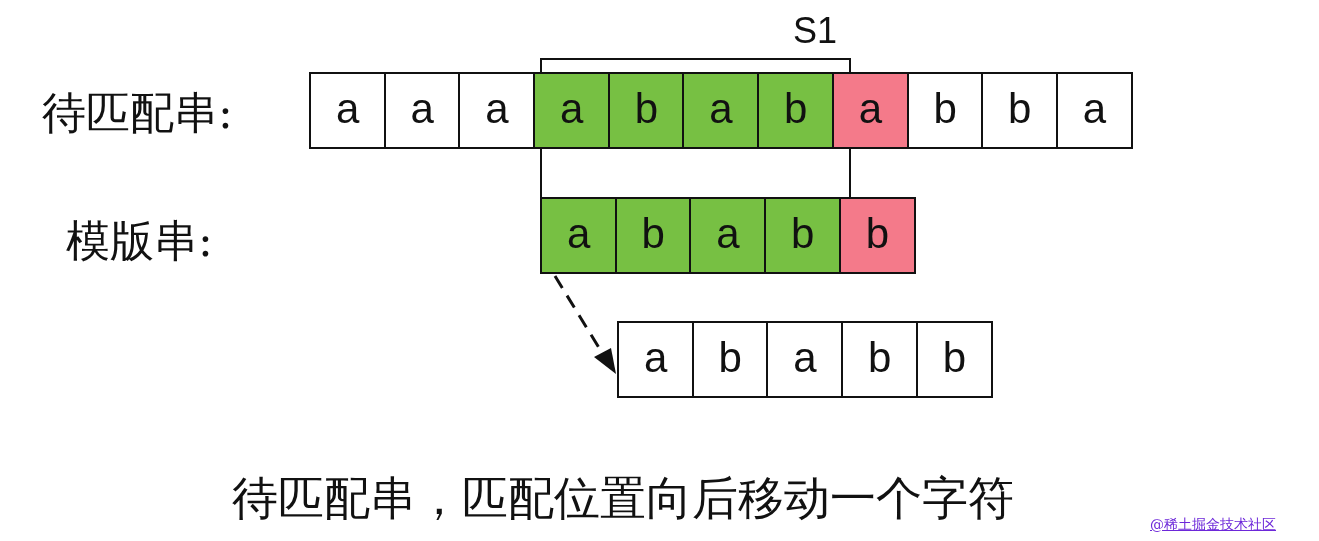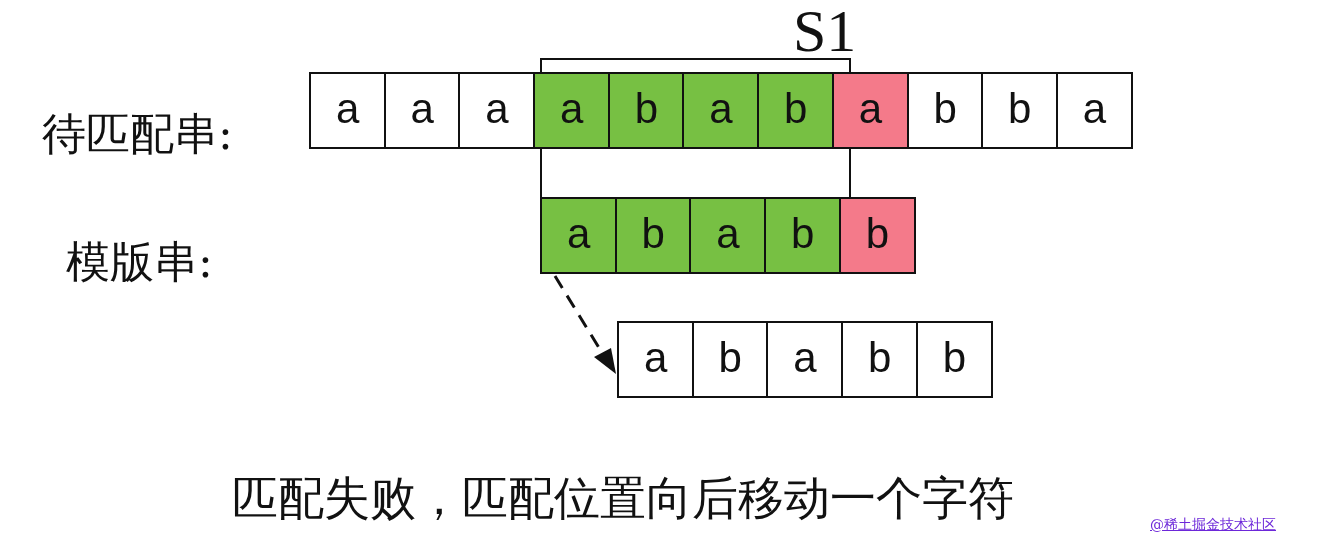--- a/index.html
+++ b/index.html
@@ -5,38 +5,38 @@
   html, body { margin: 0; padding: 0; }
   body {
     width: 1319px; height: 541px; position: relative; overflow: hidden;
     background: #ffffff;
     font-family: "Liberation Sans", "DejaVu Sans", sans-serif;
     color: #111;
   }
   .label {
     position: absolute;
     font-family: "DejaVu Serif", "Liberation Serif", serif;
-    font-size: 44px; line-height: 50px; white-space: nowrap; color: #111; margin-top: 21px;
+    font-size: 44px; line-height: 50px; white-space: nowrap; color: #111;
   }
   .row { position: absolute; display: flex; }
   .cell {
     width: 77.2px; height: 77px; box-sizing: border-box;
     border: 2.5px solid #111; margin-left: -2.5px;
     display: flex; align-items: center; justify-content: center;
     font-family: "Liberation Sans", "DejaVu Sans", sans-serif;
     font-size: 42px; line-height: 1; padding-bottom: 4px;
     background: #fff;
   }
   .cell:first-child { margin-left: 0; }
   .cell.green { background: #77c043; }
   .cell.red { background: #f47a8a; }
   .s1-label {
     position: absolute; left: 793px; top: 8px;
-    font-family: Liberation Serif, serif;
-    font-size: 60px; line-height: 46px; color: #111;
+    font-family: Liberation Sans, sans-serif;
+    font-size: 36px; line-height: 46px; color: #111;
   }
   .bracket {
     position: absolute; box-sizing: border-box;
     border-left: 2.5px solid #111; border-right: 2.5px solid #111;
   }
   .bracket.top { left: 540px; top: 58px; width: 311px; height: 16px; border-top: 2.5px solid #111; }
   .bracket.mid { left: 540px; top: 147px; width: 311px; height: 52px; border-bottom: 2.5px solid #111; }
   svg.arrow { position: absolute; left: 0; top: 0; pointer-events: none; }
   .caption {
     position: absolute; left: 232px; top: 470px;
@@ -87,15 +87,15 @@
 </svg>
 
 <div class="row" id="row-shifted" style="left:617px; top:321px;">
   <div class="cell" style="background: rgb(255, 255, 255);">a</div>
   <div class="cell" style="background: rgb(255, 255, 255);">b</div>
   <div class="cell" style="background: rgb(255, 255, 255);">a</div>
   <div class="cell" style="background: rgb(255, 255, 255);">b</div>
   <div class="cell" style="background: rgb(255, 255, 255);">b</div>
 </div>
 
-<div class="caption">匹配失败，匹配位置向后移动一个字符</div>
+<div class="caption">待匹配串，匹配位置向后移动一个字符</div>
 
 <div class="watermark">@稀土掘金技术社区</div>
 
 </body></html>

